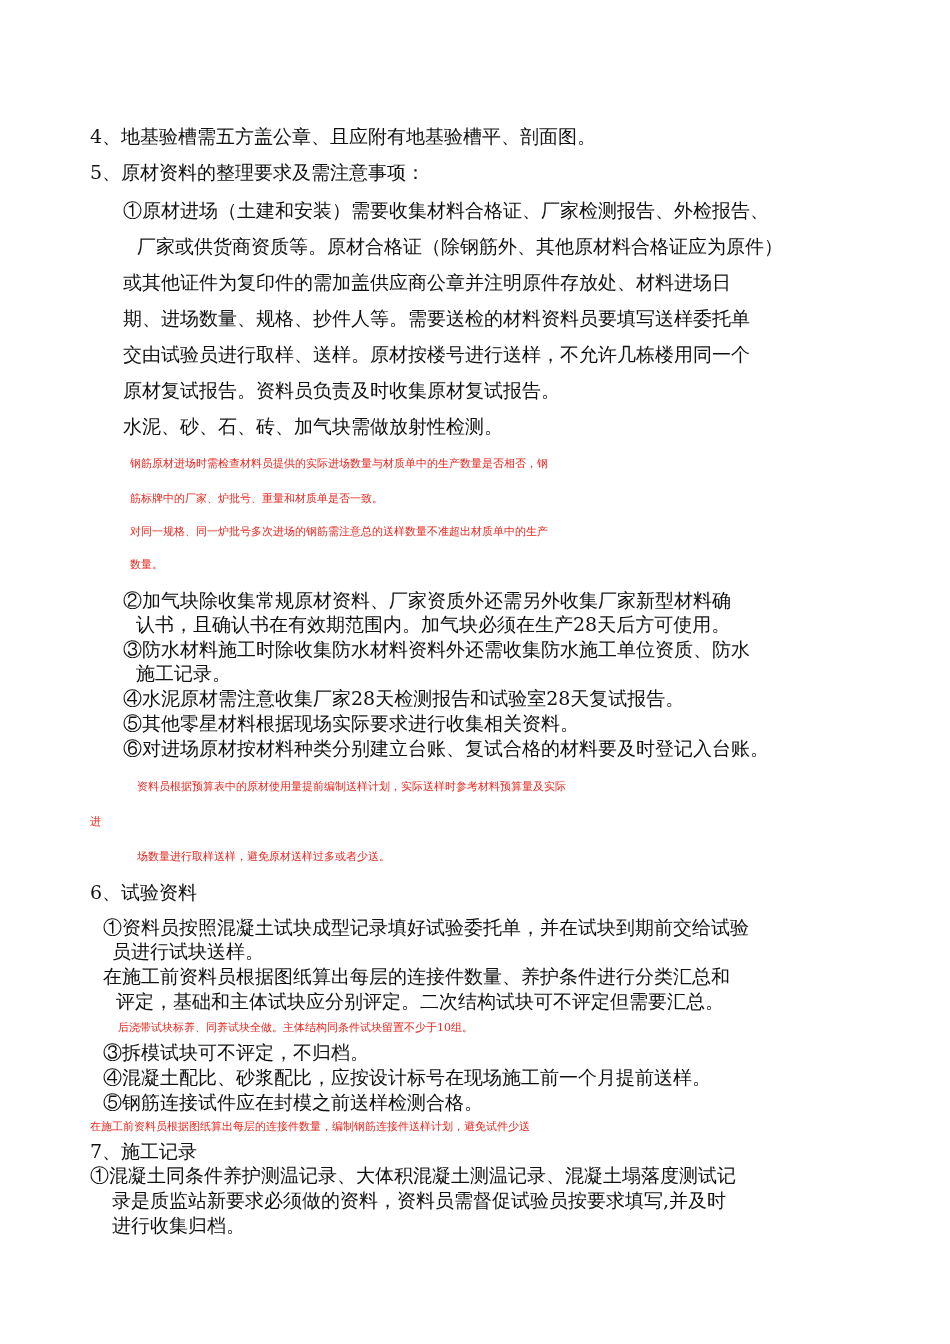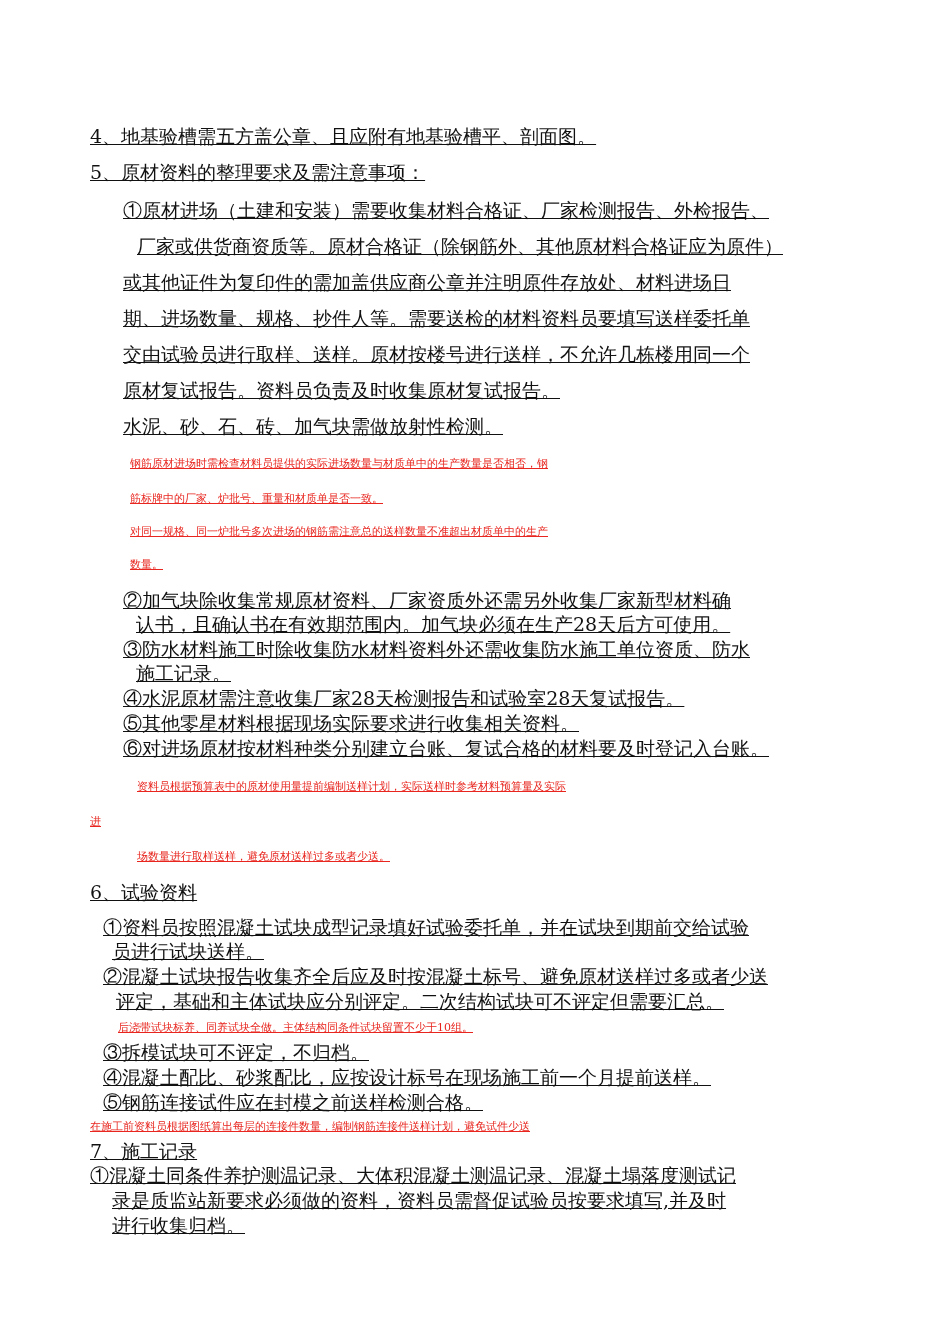--- a/index.html
+++ b/index.html
@@ -1,18 +1,18 @@
 <!DOCTYPE html>
 <html><head>
 <meta charset="utf-8">
 <style>
   html, body { margin:0; padding:0; background:#ffffff; }
   body { width:950px; height:1344px; position:relative; overflow:hidden;
          font-family:"DejaVu Serif","Liberation Serif",serif; color:#111; }
-  .ln { position:absolute; white-space:nowrap; font-size:19px; line-height:24px;text-decoration:underline; }
+  .ln { position:absolute; white-space:nowrap; font-size:19px; line-height:24px; }
   .red { color:#e8261f; font-size:11px; }
 </style>
 </head>
 <body>
 
 <div id="doc">
     <div class="ln" style="left: 90px; top: 124px;">4、地基验槽需五方盖公章、且应附有地基验槽平、剖面图。</div>
     <div class="ln" style="left: 90px; top: 160px;">5、原材资料的整理要求及需注意事项：</div>
     <div class="ln" style="left: 123px; top: 198px;">①原材进场（土建和安装）需要收集材料合格证、厂家检测报告、外检报告、</div>
     <div class="ln" style="left: 137px; top: 234px;">厂家或供货商资质等。原材合格证（除钢筋外、其他原材料合格证应为原件）</div>
@@ -31,21 +31,21 @@
     <div class="ln" style="left: 136px; top: 661px;">施工记录。</div>
     <div class="ln" style="left: 123px; top: 686px;">④水泥原材需注意收集厂家28天检测报告和试验室28天复试报告。</div>
     <div class="ln" style="left: 123px; top: 711px;">⑤其他零星材料根据现场实际要求进行收集相关资料。</div>
     <div class="ln" style="left: 123px; top: 736px;">⑥对进场原材按材料种类分别建立台账、复试合格的材料要及时登记入台账。</div>
     <div class="ln red" style="left: 137px; top: 775px;">资料员根据预算表中的原材使用量提前编制送样计划，实际送样时参考材料预算量及实际</div>
     <div class="ln red" style="left: 90px; top: 810px;">进</div>
     <div class="ln red" style="left: 137px; top: 845px;">场数量进行取样送样，避免原材送样过多或者少送。</div>
     <div class="ln" style="left: 90px; top: 880px;">6、试验资料</div>
     <div class="ln" style="left: 103px; top: 915px;">①资料员按照混凝土试块成型记录填好试验委托单，并在试块到期前交给试验</div>
     <div class="ln" style="left: 112px; top: 939px;">员进行试块送样。</div>
-    <div class="ln" style="left: 103px; top: 964px;">②混凝土试块报告收集齐全后应及时按混凝土标号、避免原材送样过多或者少送</div>
+    <div class="ln" style="left: 103px; top: 964px;">在施工前资料员根据图纸算出每层的连接件数量、养护条件进行分类汇总和</div>
     <div class="ln" style="left: 116px; top: 989px;">评定，基础和主体试块应分别评定。二次结构试块可不评定但需要汇总。</div>
     <div class="ln red" style="left: 118px; top: 1016px;">后浇带试块标养、同养试块全做。主体结构同条件试块留置不少于10组。</div>
     <div class="ln" style="left: 103px; top: 1040px;">③拆模试块可不评定，不归档。</div>
     <div class="ln" style="left: 103px; top: 1065px;">④混凝土配比、砂浆配比，应按设计标号在现场施工前一个月提前送样。</div>
     <div class="ln" style="left: 103px; top: 1090px; text-align: center;">⑤钢筋连接试件应在封模之前送样检测合格。</div>
     <div class="ln red" style="left: 90px; top: 1115px;">在施工前资料员根据图纸算出每层的连接件数量，编制钢筋连接件送样计划，避免试件少送</div>
     <div class="ln" style="left: 90px; top: 1139px;">7、施工记录</div>
     <div class="ln" style="left: 90px; top: 1163px;">①混凝土同条件养护测温记录、大体积混凝土测温记录、混凝土塌落度测试记</div>
     <div class="ln" style="left: 112px; top: 1188px;">录是质监站新要求必须做的资料，资料员需督促试验员按要求填写,并及时</div>
     <div class="ln" style="left: 112px; top: 1213px;">进行收集归档。</div>

